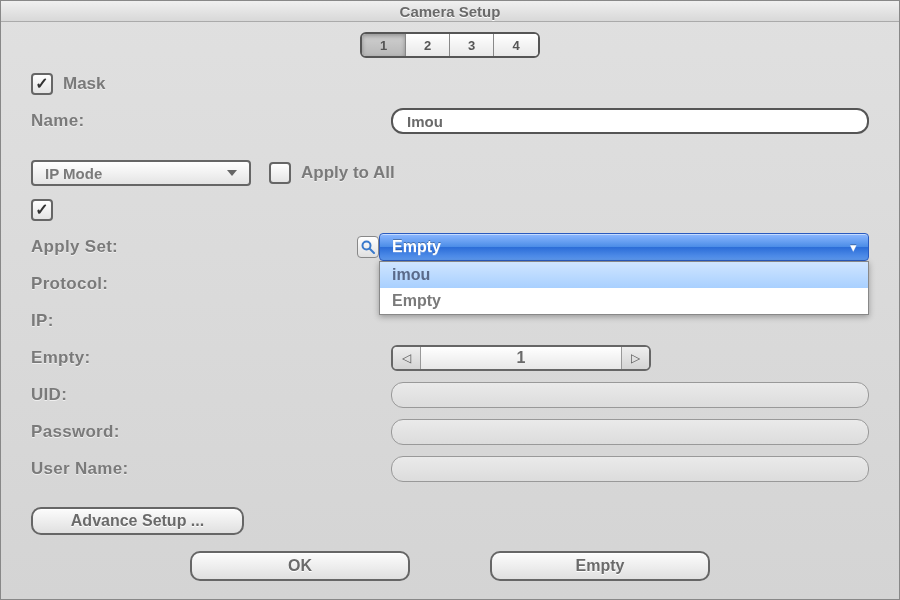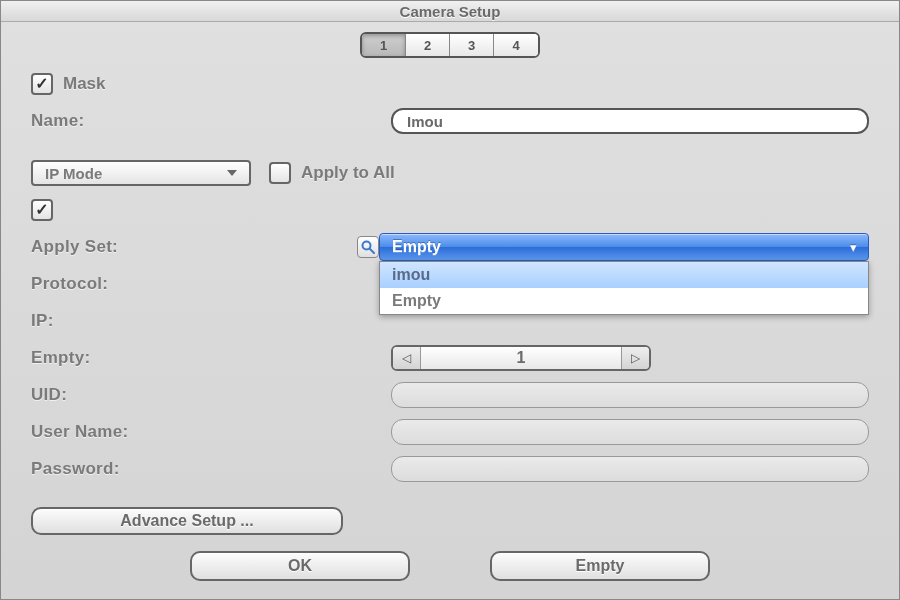--- a/index.html
+++ b/index.html
@@ -242,21 +242,21 @@
       align-items: center;
       justify-content: center;
       font-size: 16px;
       font-weight: bold;
       color: #6a6a6a;
       text-shadow: 0 1px 0 #fff;
       cursor: pointer;
       padding: 0 20px;
       box-shadow: inset 0 1px 0 #fff;
     }
-    .btn-adv { width: 312px; }
+    .btn-adv { width: 213px; }
     .footer {
       display: flex;
       justify-content: center;
       gap: 80px;
       padding: 12px 16px 18px;
     }
     .btn-foot { width: 220px; height: 30px; }
     .spacer { height: 6px; }
   </style>
 </head>
@@ -339,27 +339,27 @@
         <div class="stepbtn">▷</div>
       </div>
     </div>
 
     <div class="row">
       <div class="label">UID:</div>
       <input class="textinput readonly" value="" style="">
     </div>
 
     <div class="row">
+      <div class="label">Password:</div>
+      <input class="textinput readonly" type="password" value="" style="">
+    </div>
+
+    <div class="row">
       <div class="label">User Name:</div>
       <input class="textinput readonly" value="" style="">
-    </div>
-
-    <div class="row">
-      <div class="label">Password:</div>
-      <input class="textinput readonly" type="password" value="" style="">
     </div>
 
     <div class="spacer"></div>
 
     <div class="row">
       <div class="btn btn-adv">Advance Setup ...</div>
     </div>
 
   </div>
 

